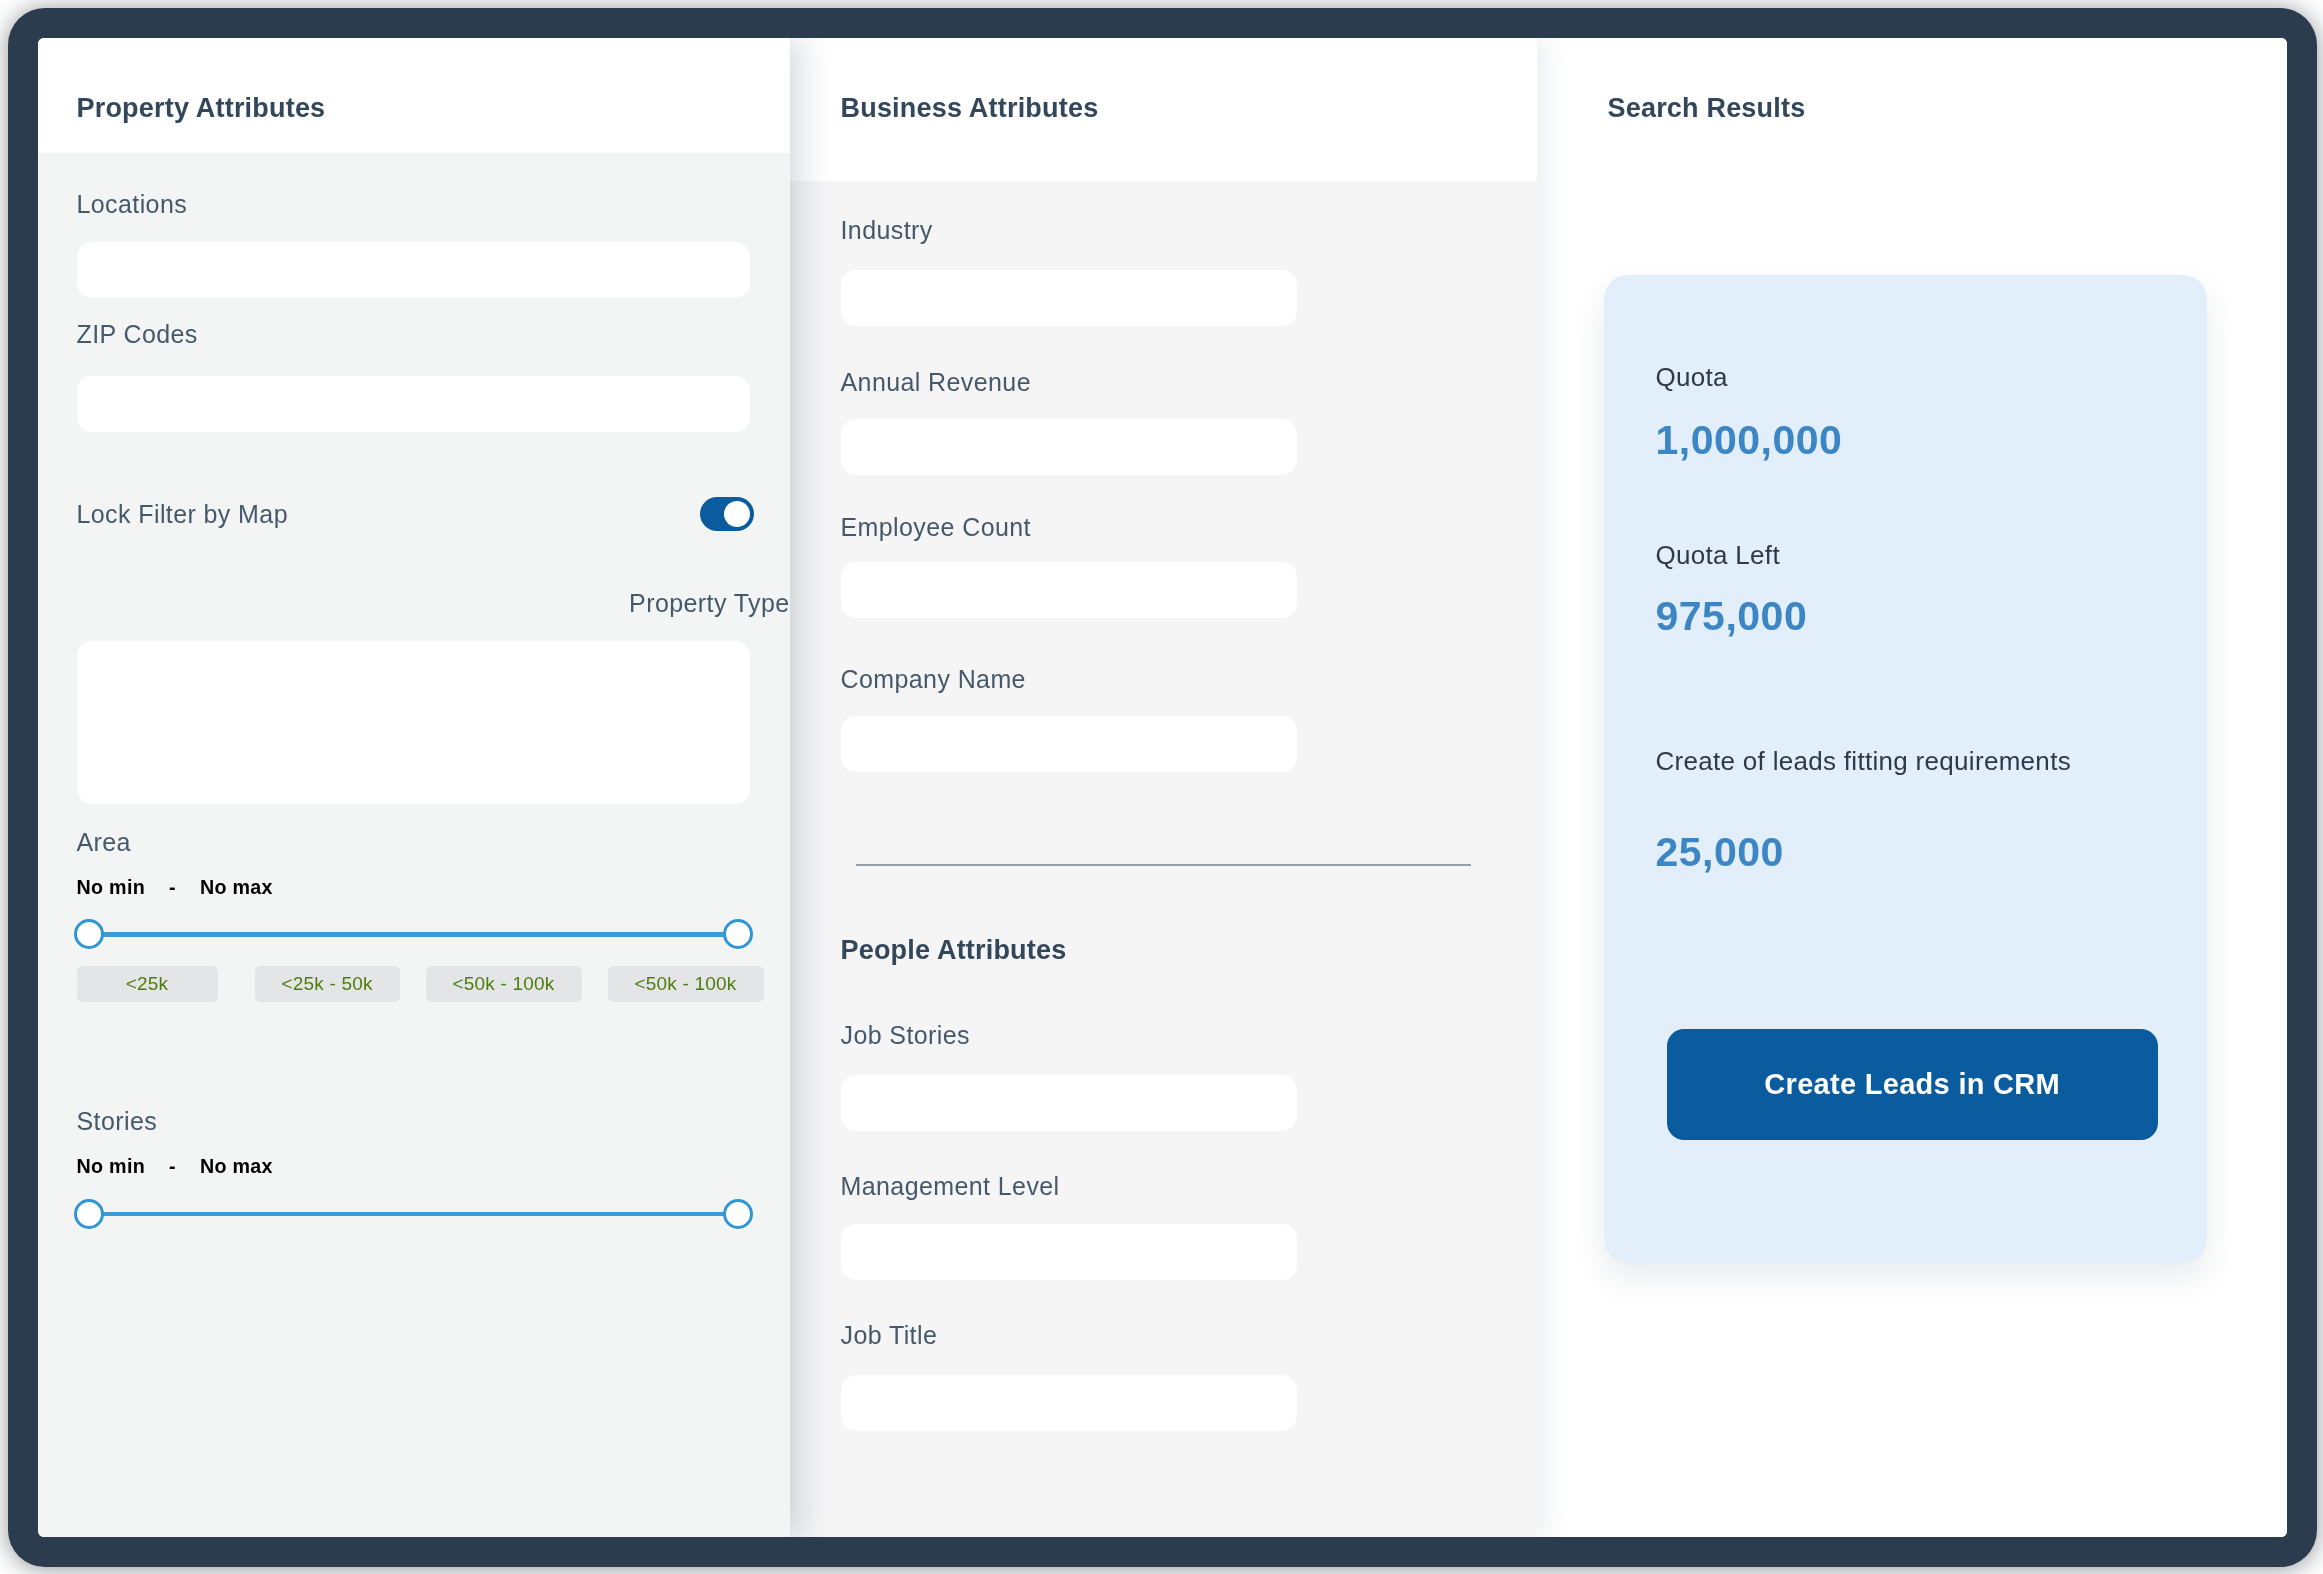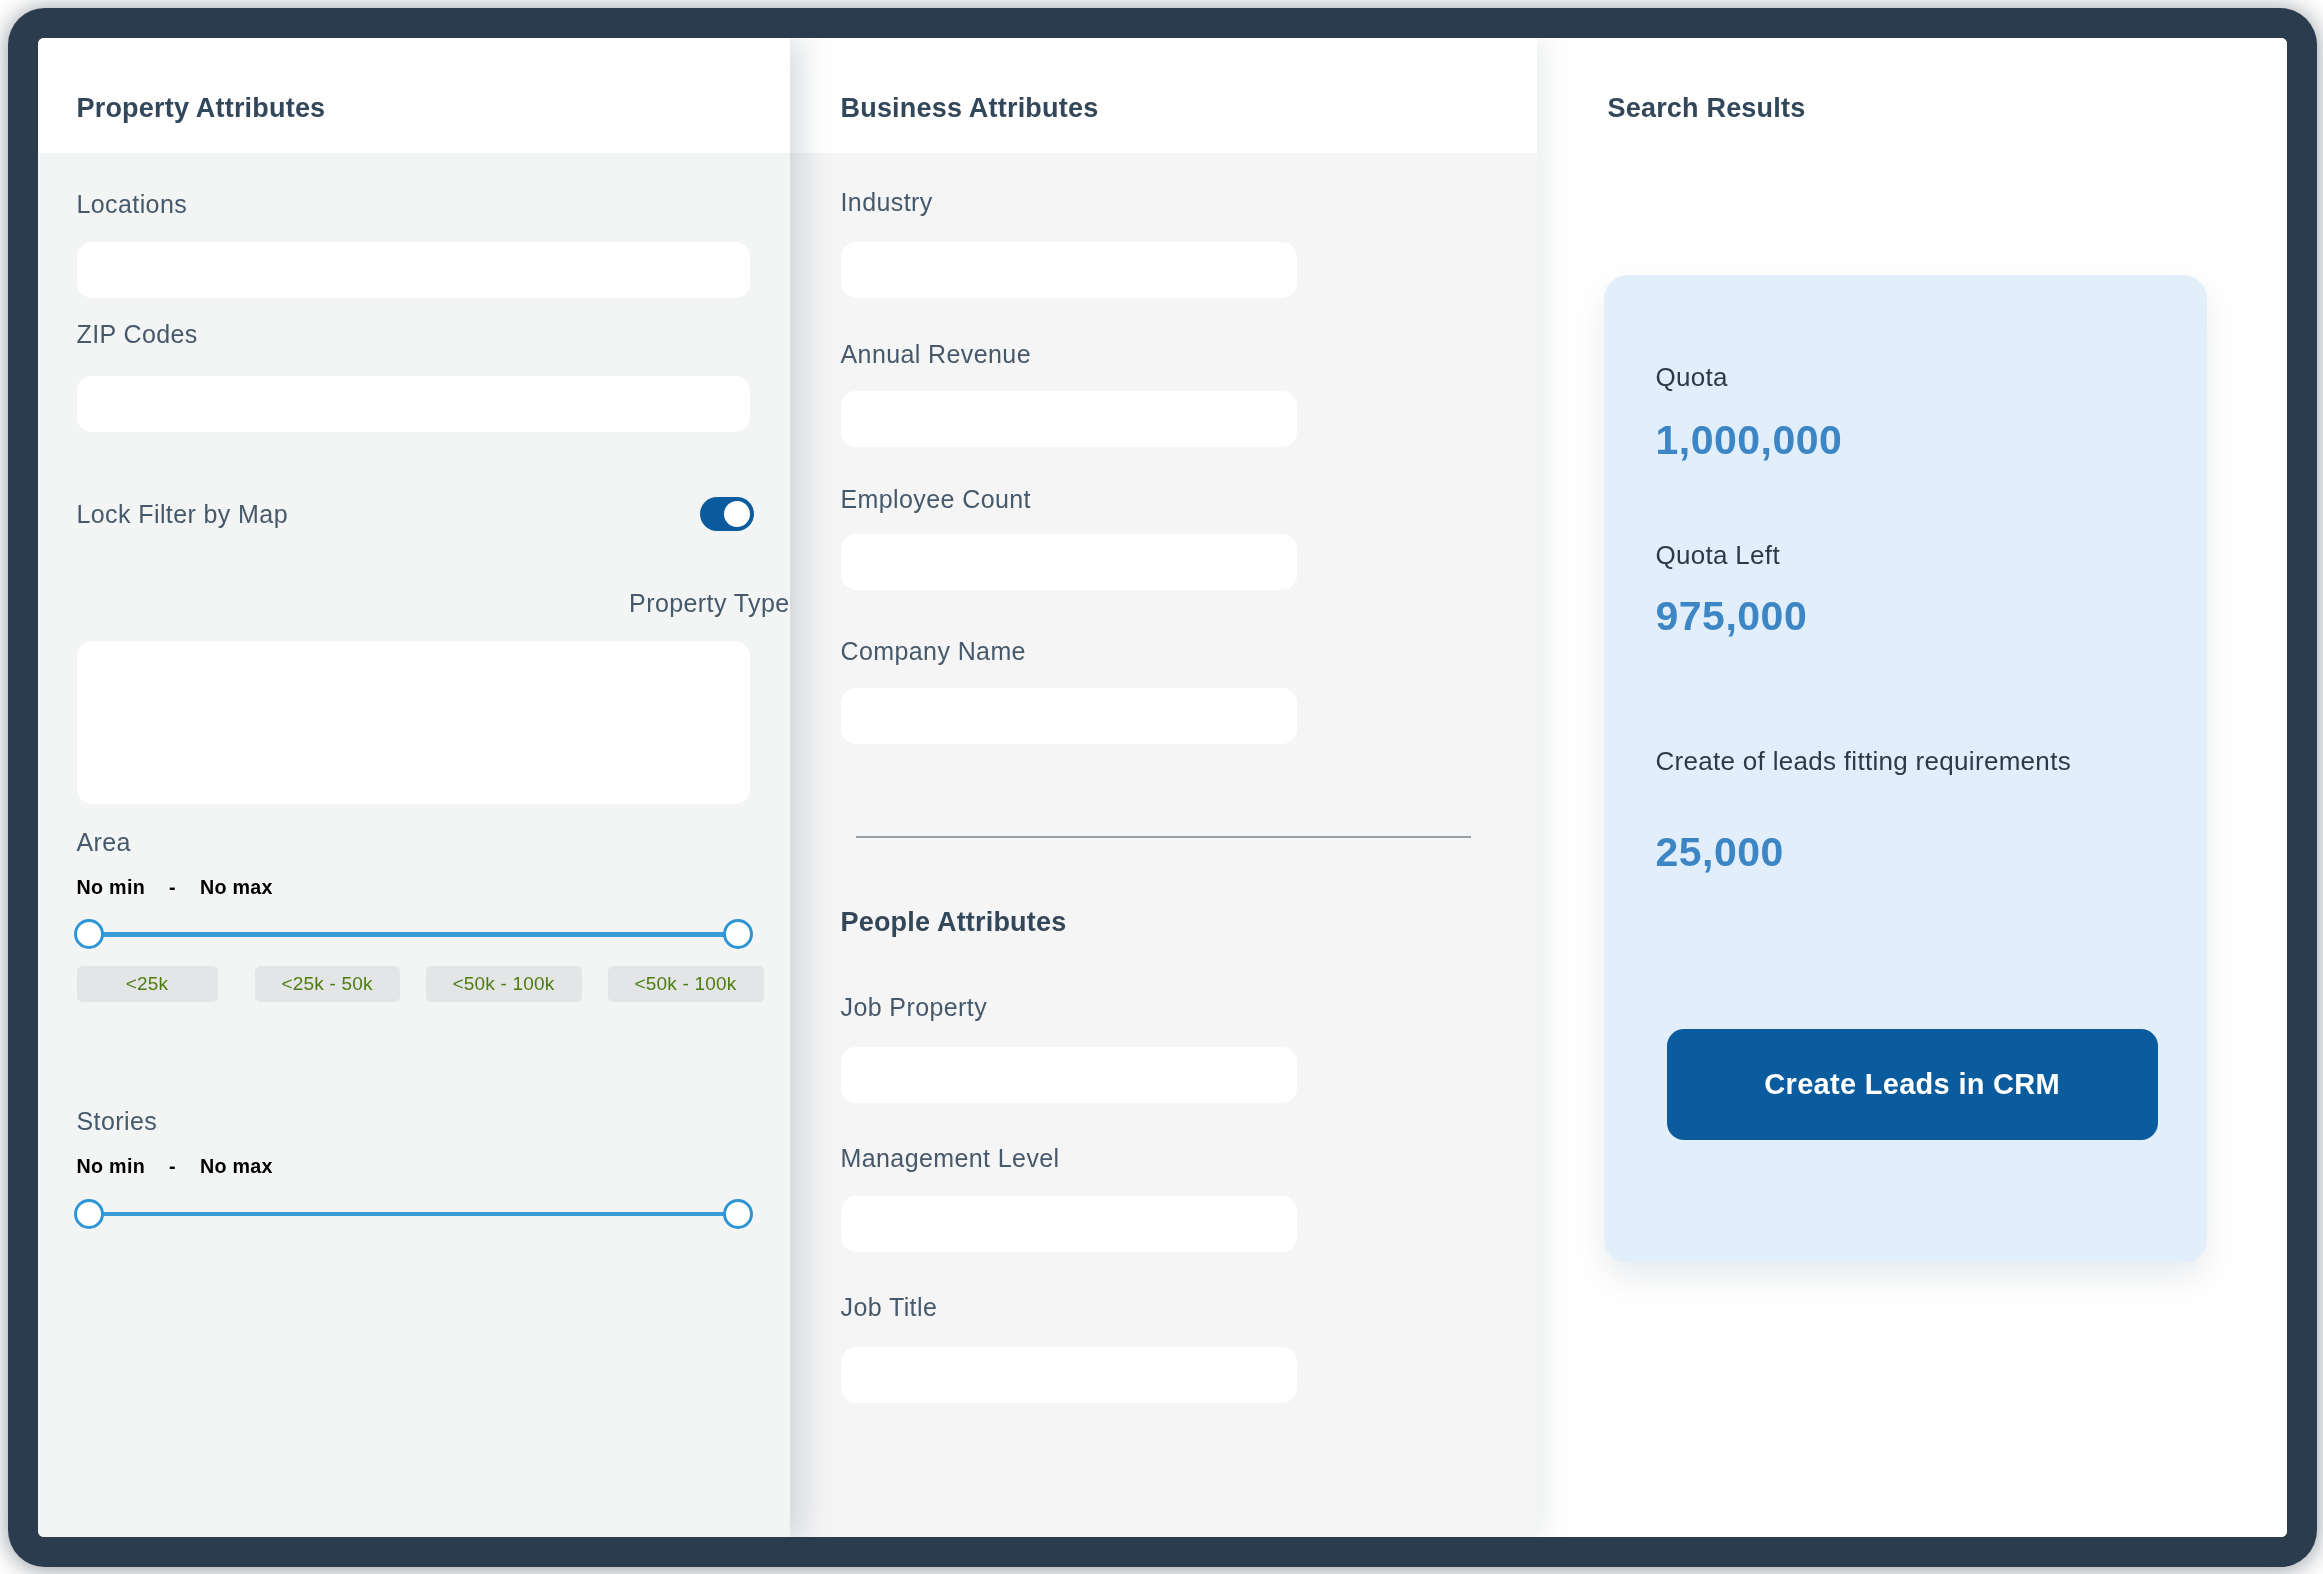--- a/index.html
+++ b/index.html
@@ -15,21 +15,21 @@
     box-shadow:0 1.9px 24px rgba(10,20,30,.45);
   }
   .content{
     position:absolute;left:30px;top:30px;right:30px;bottom:30px;
     background:#ffffff;border-radius:6px;overflow:hidden;
     display:flex;flex-direction:row;
   }
   
   .col{display:flex;flex-direction:column;height:100%;box-sizing:border-box;}
   .col-property{width:752px;z-index:3;box-shadow:13px 0 28px rgba(90,104,116,.22);}
-  .col-business{width:747px;z-index:2;box-shadow:11.2px 0 24px rgba(90,104,116,.10);}
+  .col-business{width:747px;z-index:2;box-shadow:11.2px 0 24px rgba(90,104,116,.10);gap:28px;}
   .col-results{flex:1;z-index:1;background:#ffffff;}
   .col-header{
     height:115px;box-sizing:border-box;background:#ffffff;
     padding-top:53px;flex:0 0 auto;
   }
   .col-header h1{
     margin:0;font-size:27px;line-height:34px;font-weight:bold;
     color:#33475b;letter-spacing:0.2px;
   }
   .ph{padding-left:39px;} .bh{padding-left:51px;} .rh{padding-left:71px;}
@@ -196,21 +196,21 @@
           <div class="lbl mt39">Employee Count</div>
           <input class="txt txt-mid mt21" type="text" value="" style="">
 
           <div class="lbl mt49">Company Name</div>
           <input class="txt txt-mid mt24" type="text" value="" style="">
 
           <div class="divider"></div>
 
           <div class="sub-header">People Attributes</div>
 
-          <div class="lbl mt57">Job Property</div>
+          <div class="lbl mt57">Job Stories</div>
           <input class="txt txt-mid mt27" type="text" value="" style="">
 
           <div class="lbl mt43">Management Level</div>
           <input class="txt txt-mid mt25" type="text" value="" style="">
 
           <div class="lbl mt43">Job Title</div>
           <input class="txt txt-mid mt27" type="text" value="" style="">
 
         </div>
       </section>

